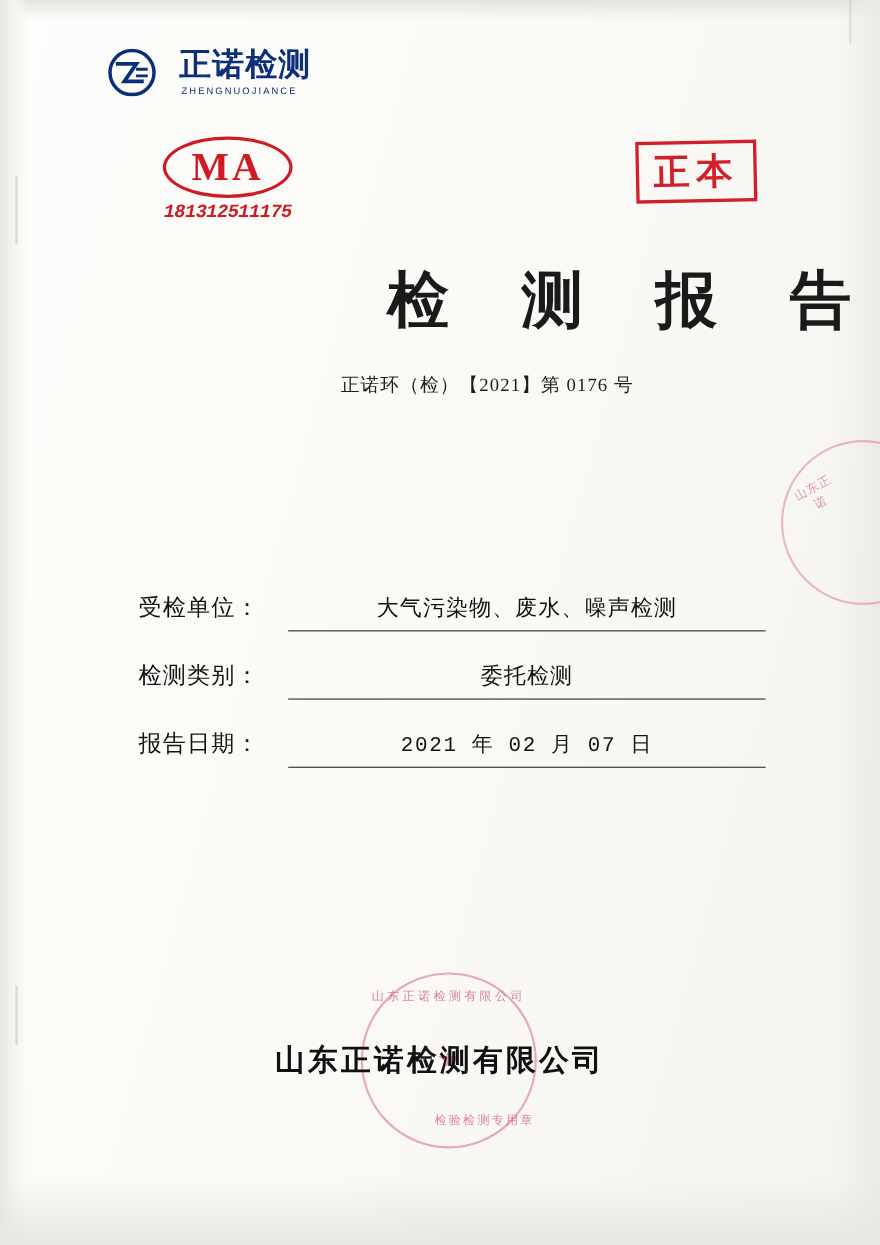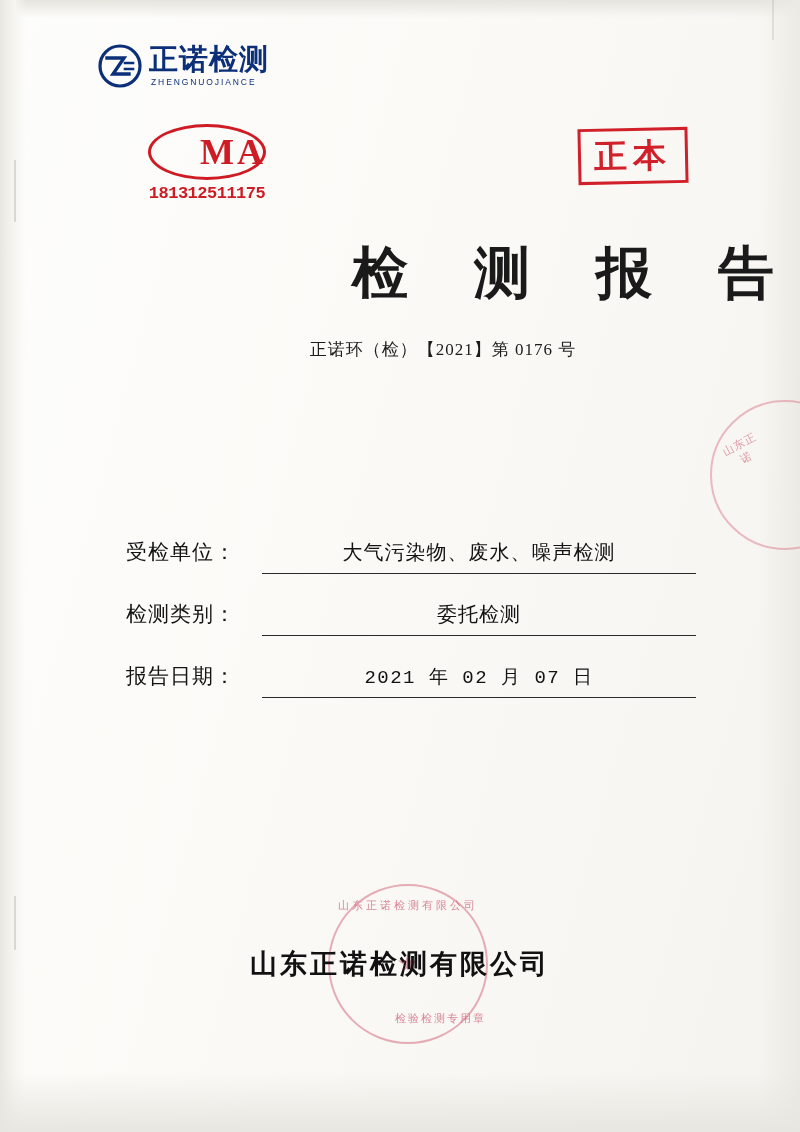--- a/index.html
+++ b/index.html
@@ -58,21 +58,21 @@
   .crease-2 { left: 14px; top: 896px; width: 2px; height: 54px; }
   .crease-3 { left: 772px; top: 0px; width: 2px; height: 40px; background: rgba(150,148,142,0.22); }
 
   
   .logo-block {
     position: absolute;
     left: 98px;
     top: 44px;
     display: flex;
     align-items: center;
-    gap: 7px;
+    gap: 21px;
   }
   .logo-mark {
     position: relative;
     width: 44px;
     height: 44px;
   }
   .logo-mark svg { display: block; }
   .logo-text-wrap {
     display: flex;
     flex-direction: column;
@@ -114,38 +114,39 @@
     border-radius: 50% / 50%;
     box-sizing: border-box;
   }
   .cma-letters {
     position: absolute;
     left: 10px;
     top: 3px;
     width: 118px;
     height: 50px;
     line-height: 50px;
-    text-align: right;
+    text-align: center;
     font-family: "Liberation Serif", serif;
     font-size: 36px;
     font-weight: bold;
     letter-spacing: 3px;
     color: #cf1b24;
   }
   .cma-number {
     position: absolute;
     left: 0px;
     top: 60px;
     width: 138px;
     text-align: center;
     font-family: "Liberation Mono", monospace;
     font-size: 17px;
     font-weight: bold;
     letter-spacing: -0.5px;
     color: #cf1b24;
+    font-style: italic;
   }
 
   
   .zhengben-stamp {
     position: absolute;
     left: 578px;
     top: 128px;
     width: 110px;
     height: 56px;
     border: 3px solid #d2202a;

